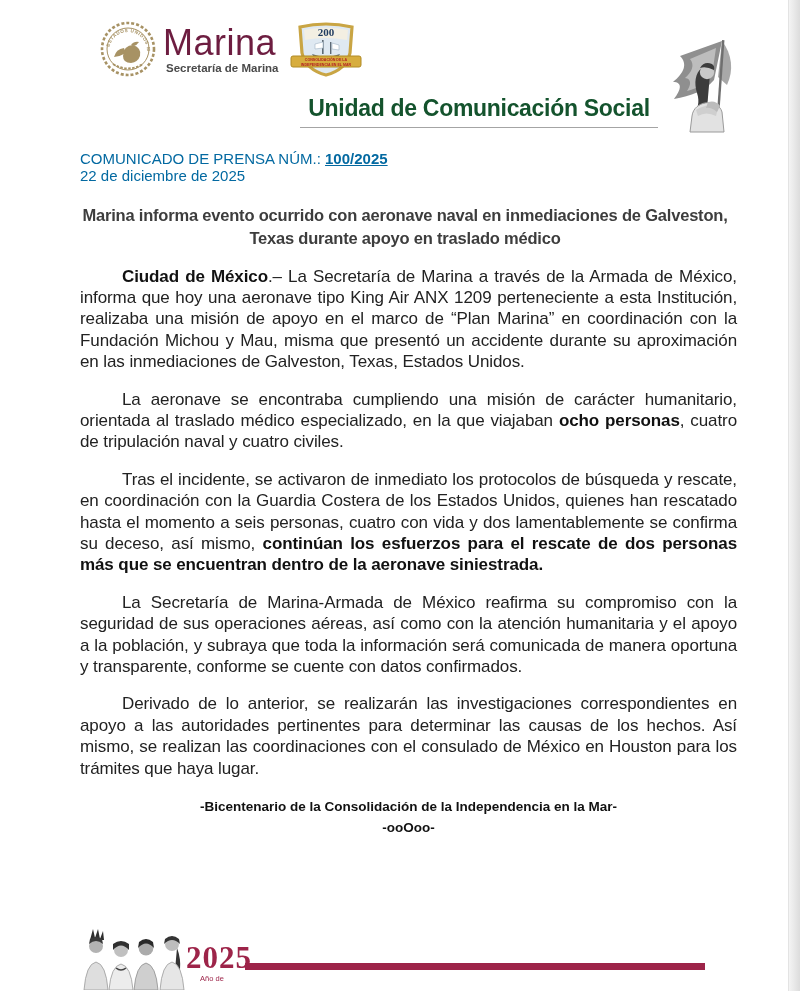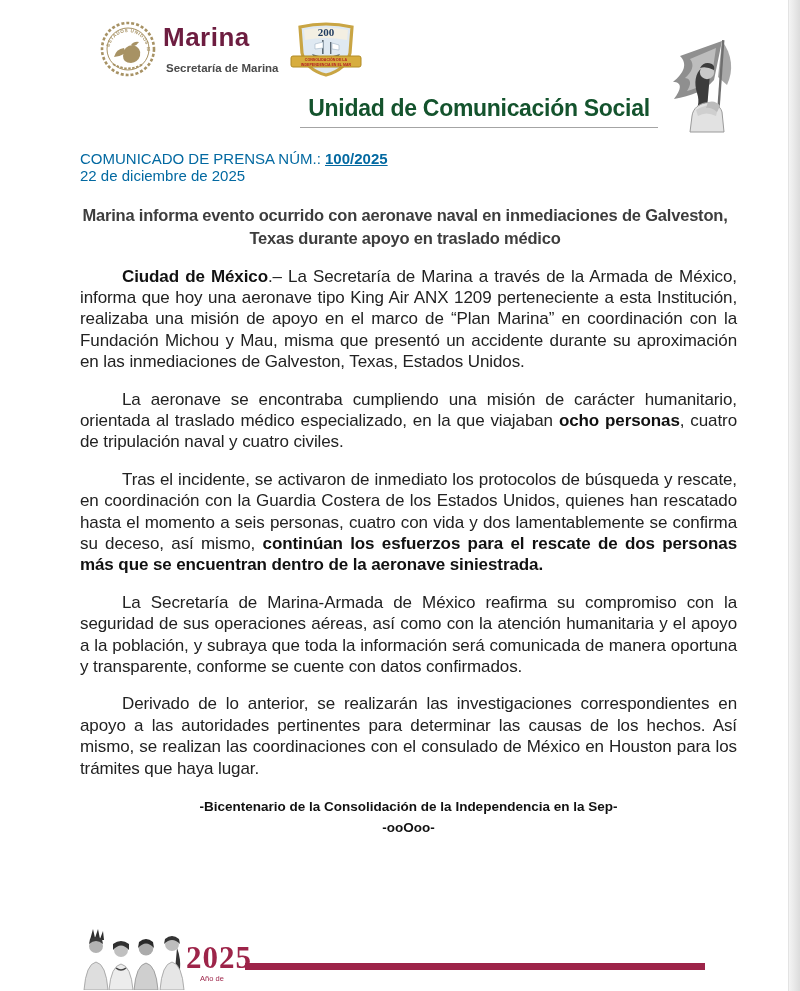--- a/index.html
+++ b/index.html
@@ -18,21 +18,21 @@
     position:absolute; top:0; right:0; width:12px; height:100%;
     background:linear-gradient(to right,#f4f4f4,#dcdcdc);
     border-left:1px solid #e3e3e3;
   }
 
   
   .header { position:relative; height:140px; }
   .seal { position:absolute; left:98px; top:20px; }
   .brand-name {
     position:absolute; left:163px; top:22px;
-    font-size:26px; font-weight:700; color:#6d1d40;
+    font-size:36px; font-weight:400; color:#6d1d40;
     letter-spacing:0.5px;
   }
   .brand-sub {
     position:absolute; left:166px; top:62px;
     font-size:11.5px; font-weight:700; color:#4a4a4a;text-align:center;
   }
   .crest { position:absolute; left:288px; top:20px; }
   .flag-art { position:absolute; left:650px; top:36px; }
   .unit-title {
     position:absolute; left:300px; top:95px; width:358px;
@@ -169,21 +169,21 @@
     <p><span>La aeronave se encontraba cumpliendo una misión de carácter humanitario, orientada al traslado médico especializado, en la que viajaban </span><strong>ocho personas</strong><span>, cuatro de tripulación naval y cuatro civiles.</span></p>
 
     <p><span>Tras el incidente, se activaron de inmediato los protocolos de búsqueda y rescate, en coordinación con la Guardia Costera de los Estados Unidos, quienes han rescatado hasta el momento a seis personas, cuatro con vida y dos lamentablemente se confirma su deceso, así mismo, </span><strong>continúan los esfuerzos para el rescate de dos personas más que se encuentran dentro de la aeronave siniestrada.</strong></p>
 
     <p>La Secretaría de Marina-Armada de México reafirma su compromiso con la seguridad de sus operaciones aéreas, así como con la atención humanitaria y el apoyo a la población, y subraya que toda la información será comunicada de manera oportuna y transparente, conforme se cuente con datos confirmados.</p>
 
     <p>Derivado de lo anterior, se realizarán las investigaciones correspondientes en apoyo a las autoridades pertinentes para determinar las causas de los hechos. Así mismo, se realizan las coordinaciones con el consulado de México en Houston para los trámites que haya lugar.</p>
   </div>
 
   <div class="closing">
-    <div>-Bicentenario de la Consolidación de la Independencia en la Sep-</div>
+    <div>-Bicentenario de la Consolidación de la Independencia en la Mar-</div>
     <div>-ooOoo-</div>
   </div>
 
   <svg class="footer-women" width="110" height="64" viewBox="0 0 110 64">
 
     <path d="M10 14 l3 -11 2 9 3 -9 2 10 3 -8 1 9 z" fill="#2e2e2e"></path>
     <circle cx="16" cy="20" r="7" fill="#b3b3b3"></circle>
     <path d="M9 18 q7 -6 14 0 l-1 -5 q-6 -4 -12 0 z" fill="#3a3a3a"></path>
     <path d="M4 64 q2 -26 12 -28 q10 2 12 28 z" fill="#dedede" stroke="#9a9a9a" stroke-width="0.8"></path>
 

